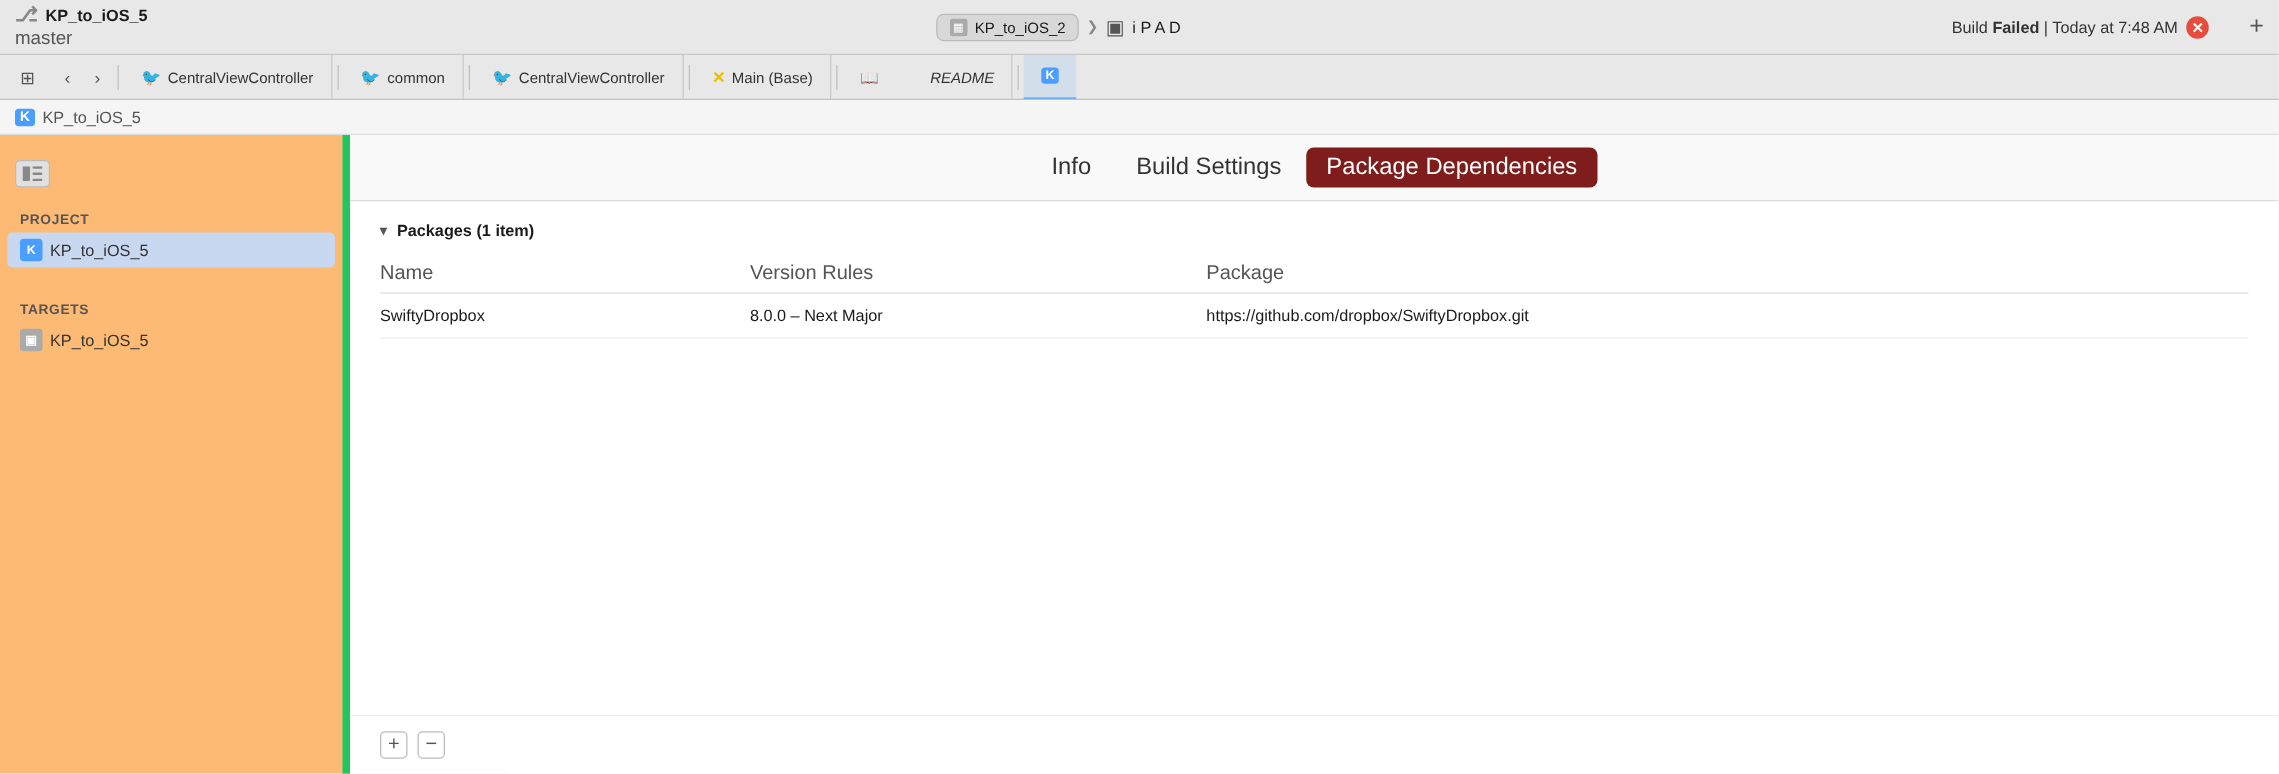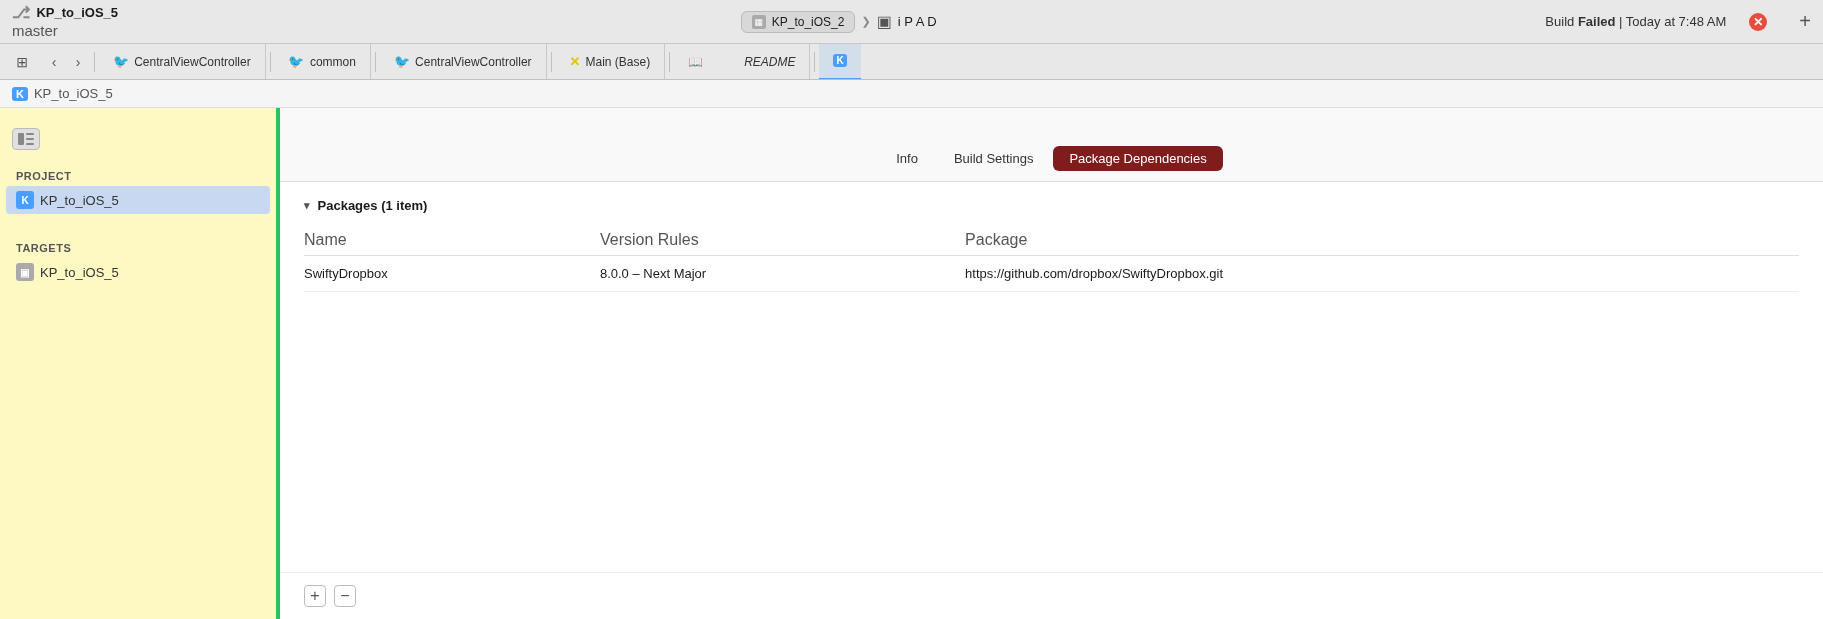--- a/index.html
+++ b/index.html
@@ -74,21 +74,21 @@
       gap: 6px;
       font-size: 13px;
       font-weight: 500;
     }
     .device-icon {
       color: #555;
     }
     .build-status {
       display: flex;
       align-items: center;
-      gap: 23px;
+      gap: 7px;
       font-size: 13px;
     }
     .build-status-text {
       color: #333;
     }
     .build-status-text strong {
       font-weight: 700;
     }
     .error-badge {
       width: 18px;
@@ -206,22 +206,22 @@
     
     .main-layout {
       display: flex;
       height: calc(619px - 44px - 36px - 28px);
     }
 
     
     .sidebar {
       width: 280px;
       min-width: 280px;
-      background: #fef9c3;
-      border-right: 4px solid #22c55e;
+      background: #fdba74;
+      border-right: 6px solid #22c55e;
       padding: 16px 0;
     }
     .sidebar-toggle {
       padding: 4px 12px 12px 12px;
     }
     .sidebar-toggle-btn {
       width: 28px;
       height: 22px;
       background: #e0e0e0;
       border: 1px solid #bbb;
@@ -296,26 +296,25 @@
       align-items: center;
       justify-content: center;
       gap: 4px;
       border-bottom: 1px solid #ddd;
       padding: 10px 16px;
       background: #f9f9f9;
     }
     .content-tab-btn {
       padding: 5px 16px;
       border-radius: 6px;
-      font-size: 13px;
+      font-size: 19px;
       cursor: pointer;
       color: #333;
       border: none;
       background: transparent;
-      margin-top: 28px;
     }
     .content-tab-btn.active {
       background: #7f1d1d;
       color: white;
       font-weight: 500;
     }
 
     
     .packages-section {
       padding: 16px 24px;

